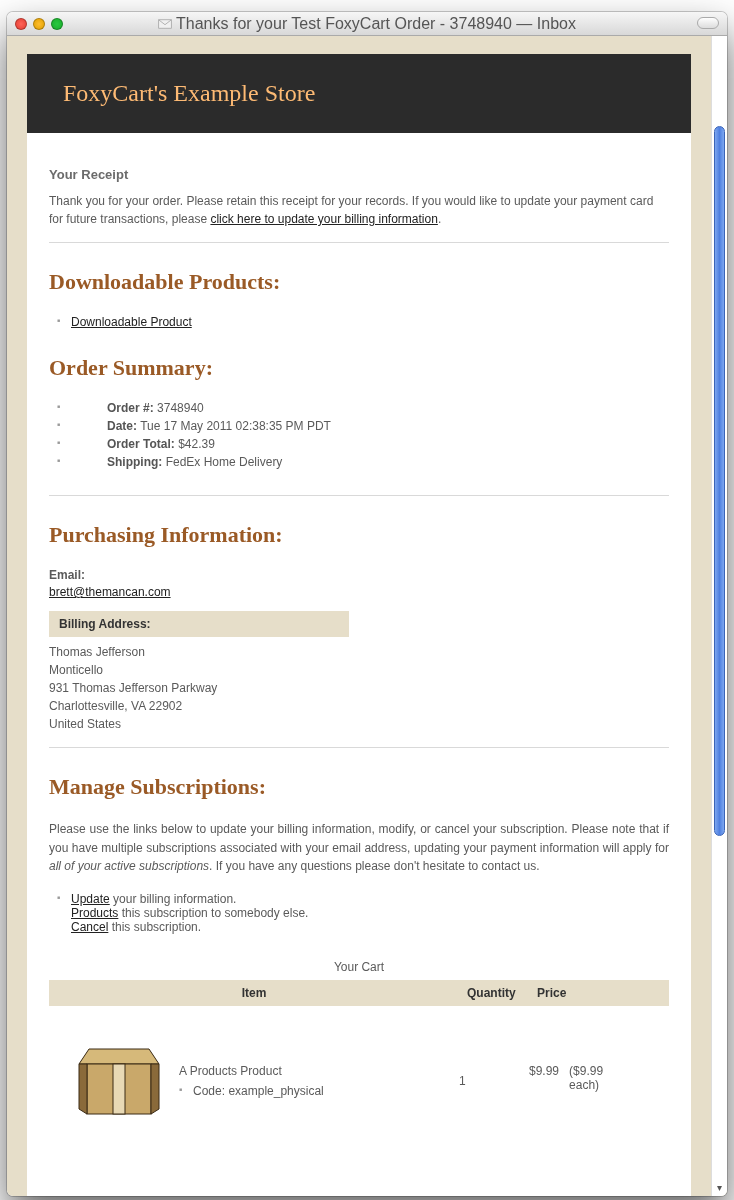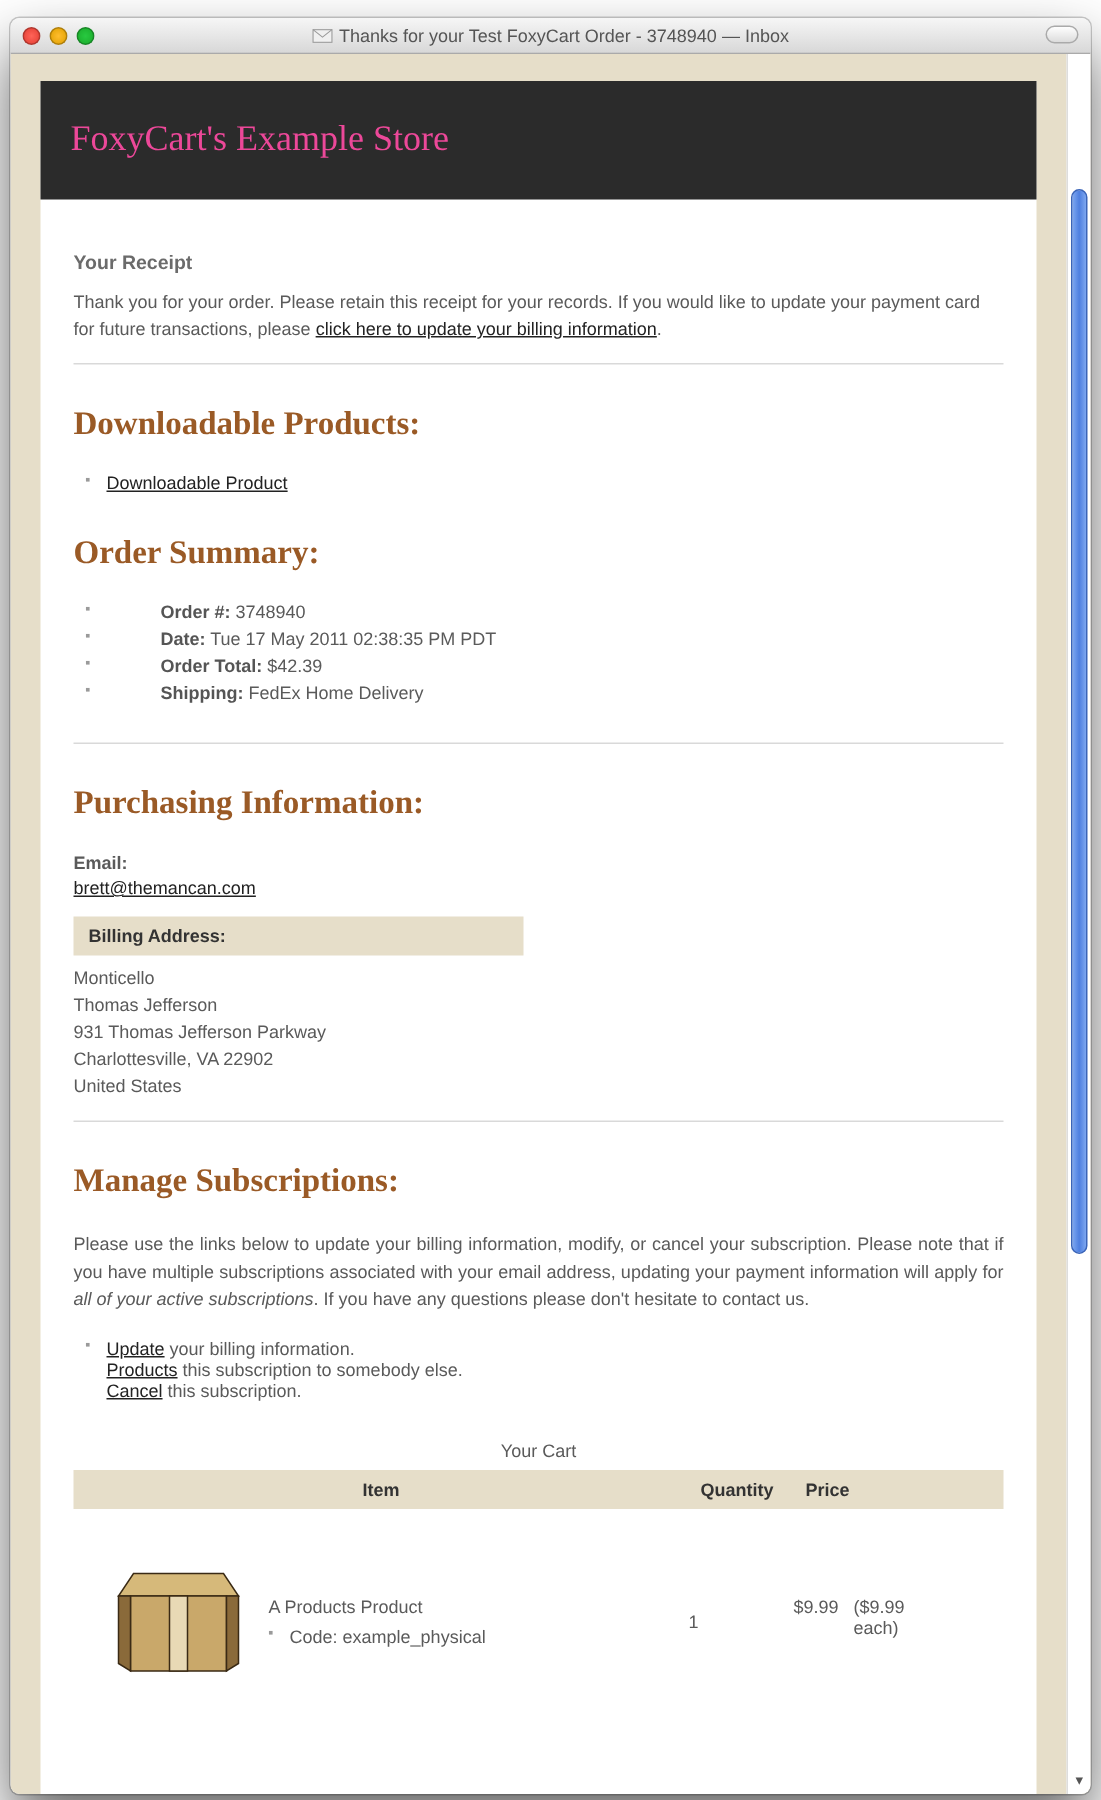--- a/index.html
+++ b/index.html
@@ -31,21 +31,21 @@
 .traffic { display: flex; gap: 6px; }
 .traffic span {
   width: 12px; height: 12px; border-radius: 50%;
   border: 1px solid rgba(0,0,0,0.25);
 }
 .tl-close { background: radial-gradient(#ff6459,#e33e32); }
 .tl-min { background: radial-gradient(#ffbd2e,#e0a000); }
 .tl-max { background: radial-gradient(#28c940,#1aab2b); }
 .title-text {
   position: absolute; left: 0; right: 0;
-  text-align: center; font-size: 12px; color: #555;
+  text-align: center; font-size: 16px; color: #555;
   pointer-events: none;
   display: flex; align-items: center; justify-content: center; gap: 4px;
 }
 .title-text svg { width: 14px; height: 10px; }
 .pill {
   position: absolute; right: 8px; top: 5px;
   width: 22px; height: 12px;
   border-radius: 6px;
   background: linear-gradient(#fefefe,#dcdcdc);
   border: 1px solid #aaa;
@@ -78,24 +78,24 @@
   position: absolute; left: 0; right: 0; bottom: 2px;
   height: 14px; display: flex; align-items: center; justify-content: center;
   color: #555; font-size: 10px;
 }
 .card {
   background: #fff;
   min-height: 1400px;
 }
 .store-header {
   background: #2b2b2b;
-  color: #ec4899;
+  color: #fdba74;
   font-family: Georgia, serif;
   font-size: 24px;
-  padding: 26px 20px;
+  padding: 26px 36px;
 }
 .inner {
   padding: 14px 22px 0 22px;
   color: #4b4b4b;
 }
 .receipt-title {
   font-size: 13px;
   font-weight: bold;
   color: #6b6b6b;
   margin: 20px 0 10px;
@@ -204,22 +204,22 @@
             <li><b>Order Total:</b> <span>$42.39</span></li>
             <li><b>Shipping:</b> <span>FedEx Home Delivery</span></li>
           </ul>
           <hr class="sep">
 
           <h2 class="brown">Purchasing Information:</h2>
           <div class="info-row"><b>Email:</b></div>
           <div class="info-row"><a href="#" class="link">brett@themancan.com</a></div>
           <div class="billing-hdr">Billing Address:</div>
           <div class="addr">
+            <div>Thomas Jefferson</div>
             <div>Monticello</div>
-            <div>Thomas Jefferson</div>
             <div>931 Thomas Jefferson Parkway</div>
             <div>Charlottesville, VA 22902</div>
             <div>United States</div>
           </div>
           <hr class="sep">
 
           <h2 class="brown">Manage Subscriptions:</h2>
           <div class="subtext">
             <span>Please use the links below to update your billing information, modify, or cancel your subscription. Please note that if you have multiple subscriptions associated with your email address, updating your payment information will apply for </span><i>all of your active subscriptions</i><span>. If you have any questions please don't hesitate to contact us.</span>
           </div>

